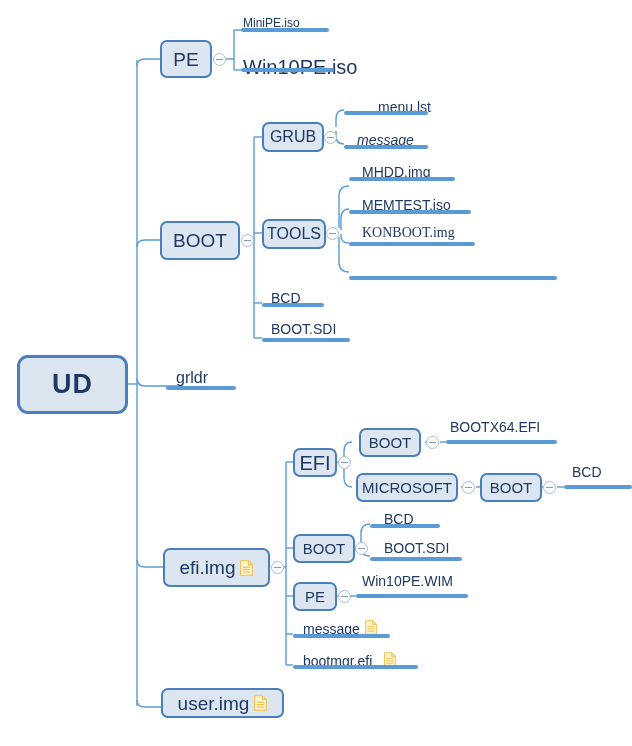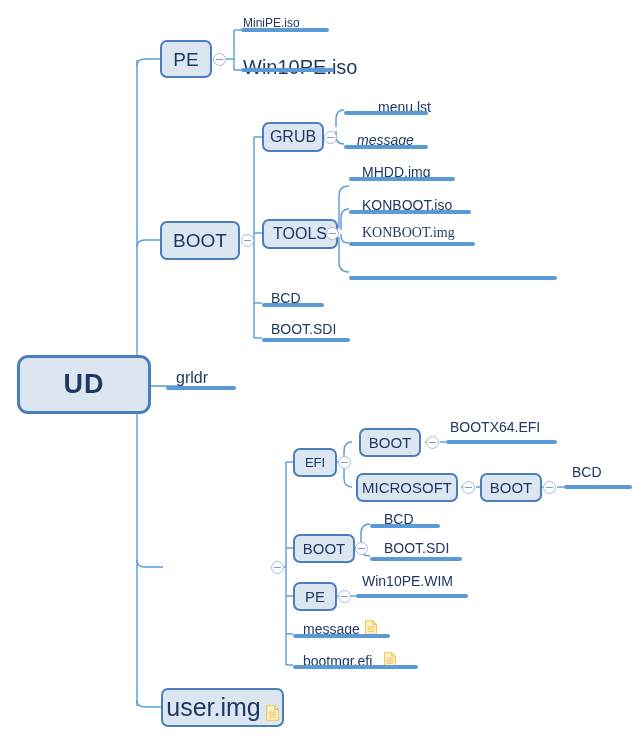--- a/index.html
+++ b/index.html
@@ -142,21 +142,21 @@
       <path d="M370 556 Q361 556 361 549 L361 547"></path>
     </g>
 
     <g fill="none" stroke="#5b9bd5" stroke-width="1.4">
 
       <path d="M333 596 L340 596"></path>
       <path d="M348 596 L356 596"></path>
     </g>
   </svg>
 
-  <div class="node root" style="left:17px;top:355px;width:134px;height:59px;">
+  <div class="node root" style="left:17px;top:355px;width:111px;height:59px;">
     <span class="lbl">UD</span>
   </div>
 
   <div class="node" style="left:160px;top:40px;width:52px;height:38px;font-size:19px;">
     <span class="lbl">PE</span>
   </div>
   <div class="toggle" style="left:213px;top:53px;"></div>
 
   <div class="leaf" style="left:243px;top:17px;font-size:12px;">
     <span class="lbl">MiniPE.iso</span>
@@ -181,32 +181,32 @@
   <div class="leaf" style="left:378px;top:100px;font-size:14px;">
     <span class="lbl">menu.lst</span>
   </div>
   <div class="bar" style="left:344px;top:111px;width:84px;"></div>
 
   <div class="leaf" style="left:357px;top:133px;font-size:14px;font-style:italic;">
     <span class="lbl">message</span>
   </div>
   <div class="bar" style="left:344px;top:145px;width:84px;"></div>
 
-  <div class="node" style="left:262px;top:219px;width:76px;height:30px;font-size:16px;">
+  <div class="node" style="left:262px;top:219px;width:64px;height:30px;font-size:16px;">
     <span class="lbl">TOOLS</span>
   </div>
   <div class="toggle" style="left:326px;top:227px;"></div>
 
   <div class="leaf" style="left:362px;top:165px;font-size:14px;">
     <span class="lbl">MHDD.img</span>
   </div>
   <div class="bar" style="left:349px;top:177px;width:106px;"></div>
 
   <div class="leaf" style="left:362px;top:198px;font-size:14px;">
-    <span class="lbl">KONBOOT.iso</span>
+    <span class="lbl">MEMTEST.iso</span>
   </div>
   <div class="bar" style="left:349px;top:210px;width:122px;"></div>
 
   <div class="leaf" style="left:362px;top:226px;font-size:14px;font-family:Liberation Serif, serif;">
     <span class="lbl">KONBOOT.img</span>
   </div>
   <div class="bar" style="left:349px;top:242px;width:126px;"></div>
 
   <div class="bar" style="left:349px;top:276px;width:208px;"></div>
 
@@ -218,23 +218,37 @@
   <div class="leaf" style="left:271px;top:322px;font-size:14px;">
     <span class="lbl">BOOT.SDI</span>
   </div>
   <div class="bar" style="left:262px;top:338px;width:88px;"></div>
 
   <div class="leaf" style="left:176px;top:370px;font-size:16px;align-items:flex-end;">
     <span class="lbl">grldr</span>
   </div>
   <div class="bar" style="left:166px;top:386px;width:70px;"></div>
 
+  <div class="node" style="left:163px;top:548px;width:107px;height:39px;font-size:19px;padding:0 8px;">
+    <span class="lbl">efi.img</span>
+    <span class="fileicon">
+      <svg viewBox="0 0 13 16" width="13" height="16" xmlns="http://www.w3.org/2000/svg">
+        <path d="M0.7 0.7 H8.4 L12.3 4.4 V15.3 H0.7 Z" fill="#fdf3cf" stroke="#f0c24b" stroke-width="1.1" stroke-linejoin="round"></path>
+        <path d="M8.4 0.7 V4.4 H12.3" fill="none" stroke="#f0c24b" stroke-width="1.1" stroke-linejoin="round"></path>
+        <g stroke="#f0c24b" stroke-width="1.1">
+            <path d="M2.7 7.2 H10"></path>
+            <path d="M2.7 9.6 H10"></path>
+            <path d="M2.7 12 H10"></path>
+          </g>
+      </svg>
+    </span>
+  </div>
   <div class="toggle" style="left:271px;top:561px;"></div>
 
-  <div class="node" style="left:293px;top:448px;width:44px;height:29px;font-size:13px;">
+  <div class="node" style="left:293px;top:448px;width:44px;height:29px;font-size:20px;">
     <span class="lbl">EFI</span>
   </div>
   <div class="toggle" style="left:338px;top:456px;"></div>
 
   <div class="node" style="left:359px;top:428px;width:62px;height:29px;font-size:15px;">
     <span class="lbl">BOOT</span>
   </div>
   <div class="toggle" style="left:426px;top:436px;"></div>
 
   <div class="leaf" style="left:450px;top:420px;font-size:14px;">
@@ -307,21 +321,21 @@
         <g stroke="#f0c24b" stroke-width="1.1">
             <path d="M2.7 7.2 H10"></path>
             <path d="M2.7 9.6 H10"></path>
             <path d="M2.7 12 H10"></path>
           </g>
       </svg>
     </span>
   </div>
   <div class="bar" style="left:293px;top:665px;width:125px;"></div>
 
-  <div class="node" style="left:161px;top:688px;width:123px;height:39px;font-size:25px;padding:0 8px;">
+  <div class="node" style="left:161px;top:688px;width:123px;height:30px;font-size:19px;padding:0 8px;">
     <span class="lbl">user.img</span>
     <span class="fileicon">
       <svg viewBox="0 0 13 16" width="13" height="16" xmlns="http://www.w3.org/2000/svg">
         <path d="M0.7 0.7 H8.4 L12.3 4.4 V15.3 H0.7 Z" fill="#fdf3cf" stroke="#f0c24b" stroke-width="1.1" stroke-linejoin="round"></path>
         <path d="M8.4 0.7 V4.4 H12.3" fill="none" stroke="#f0c24b" stroke-width="1.1" stroke-linejoin="round"></path>
         <g stroke="#f0c24b" stroke-width="1.1">
             <path d="M2.7 7.2 H10"></path>
             <path d="M2.7 9.6 H10"></path>
             <path d="M2.7 12 H10"></path>
           </g>

